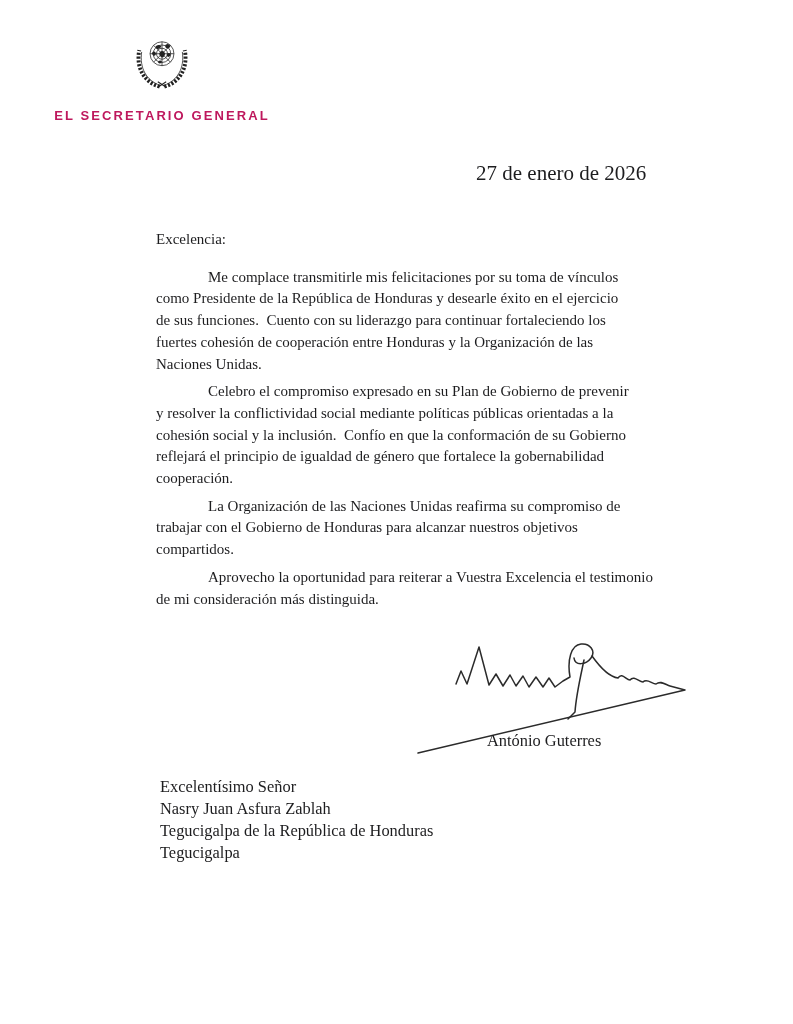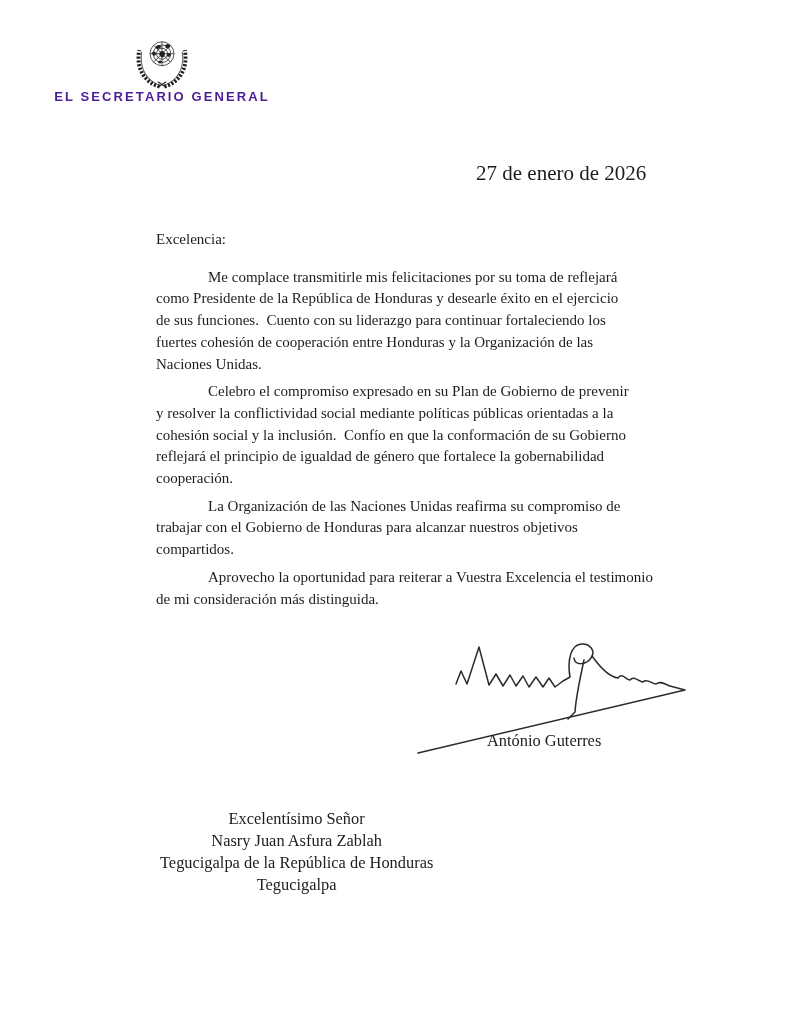--- a/index.html
+++ b/index.html
@@ -13,26 +13,26 @@
     font-family:"Liberation Serif","DejaVu Serif",serif;
     overflow:hidden;
   }
   
   .letterhead{
     position:absolute;left:54px;top:34px;width:216px;
     text-align:center;
   }
   .emblem{display:block;margin:0 auto;}
   .letterhead-title{
-    margin-top:0;
+    margin-top:19px;
     font-family:"Liberation Sans","DejaVu Sans",sans-serif;
     font-weight:700;
     font-size:13px;
     letter-spacing:2.1px;
-    color:#4c1d95;
+    color:#be185d;
     white-space:nowrap;
   }
   
   .date-line{
     position:absolute;left:476px;top:161px;
     font-size:21px;
     white-space:pre;
   }
   
   .letter-body{
@@ -47,24 +47,23 @@
   
   .signature-block{position:absolute;left:413px;top:634px;width:360px;height:140px;}
   .signature-scrawl{position:absolute;left:0;top:0;}
   .signature-name{
     position:absolute;left:74px;top:97px;
     font-size:16.4px;
     white-space:pre;
   }
   
   .recipient{
-    position:absolute;left:160px;top:808px;
+    position:absolute;left:160px;top:776px;
     font-size:16.4px;
     line-height:22px;
-    text-align:center;
   }
 </style>
 </head>
 <body>
 
 <div class="page">
 
   <div class="letterhead">
     <svg class="emblem" width="60" height="55" viewBox="0 0 100 92" aria-hidden="true">
 
@@ -94,21 +93,21 @@
       </g>
     </svg>
     <div class="letterhead-title">EL SECRETARIO GENERAL</div>
   </div>
 
   <div class="date-line">27 de enero de 2026</div>
 
   <div class="letter-body">
     <div class="salutation">Excelencia:</div>
     <div class="para">
-        <div class="line">Me complace transmitirle mis felicitaciones por su toma de reflejará</div>
+        <div class="line">Me complace transmitirle mis felicitaciones por su toma de vínculos</div>
         <div class="line">como Presidente de la República de Honduras y desearle éxito en el ejercicio</div>
         <div class="line">de sus funciones.  Cuento con su liderazgo para continuar fortaleciendo los</div>
         <div class="line">fuertes cohesión de cooperación entre Honduras y la Organización de las</div>
         <div class="line">Naciones Unidas.</div>
       </div>
     <div class="para">
         <div class="line">Celebro el compromiso expresado en su Plan de Gobierno de prevenir</div>
         <div class="line">y resolver la conflictividad social mediante políticas públicas orientadas a la</div>
         <div class="line">cohesión social y la inclusión.  Confío en que la conformación de su Gobierno</div>
         <div class="line">reflejará el principio de igualdad de género que fortalece la gobernabilidad</div>

